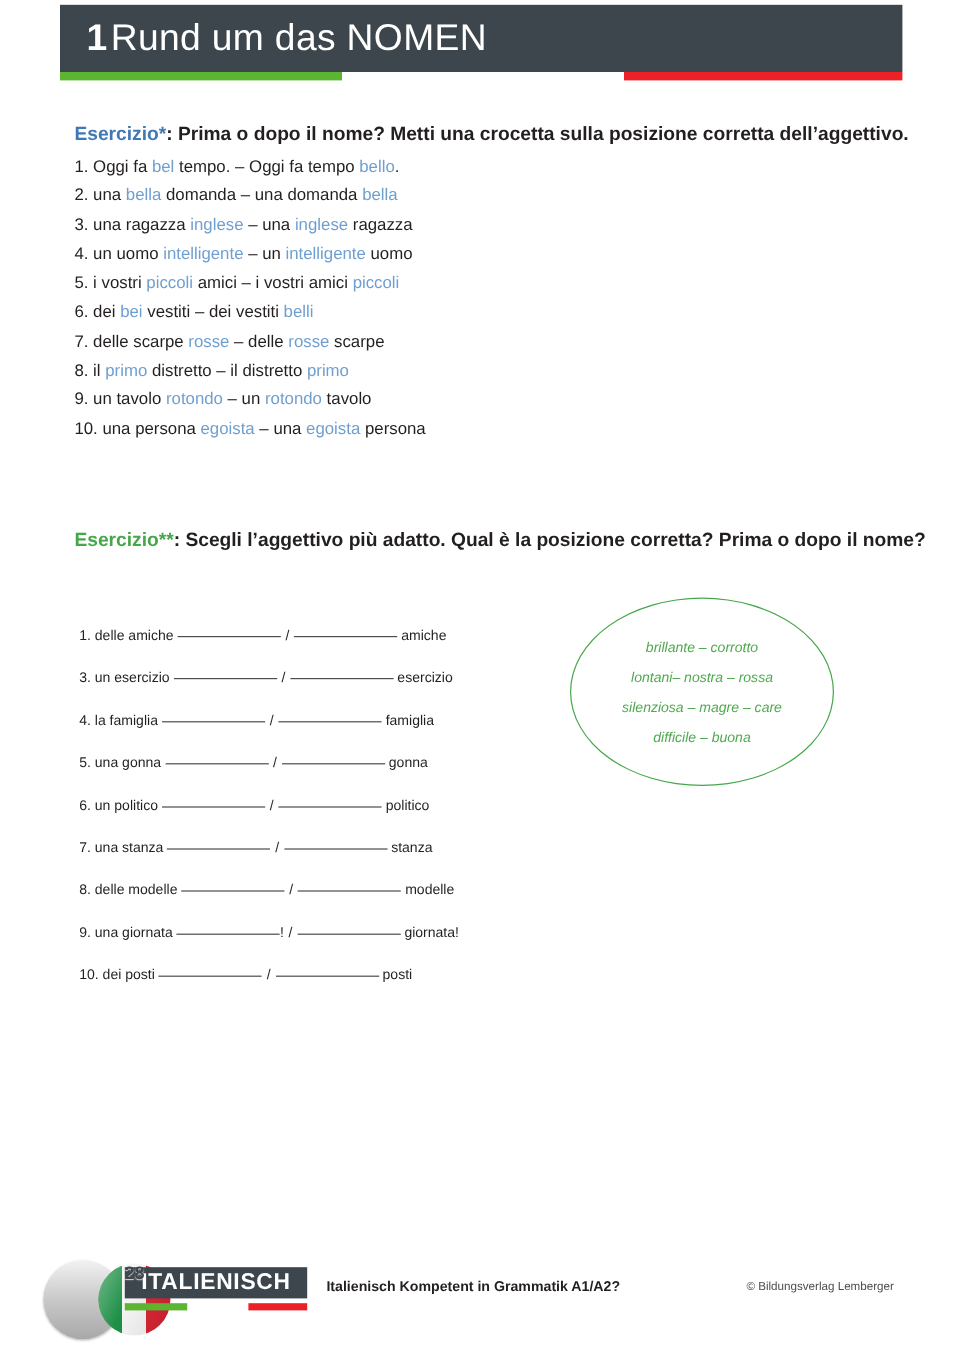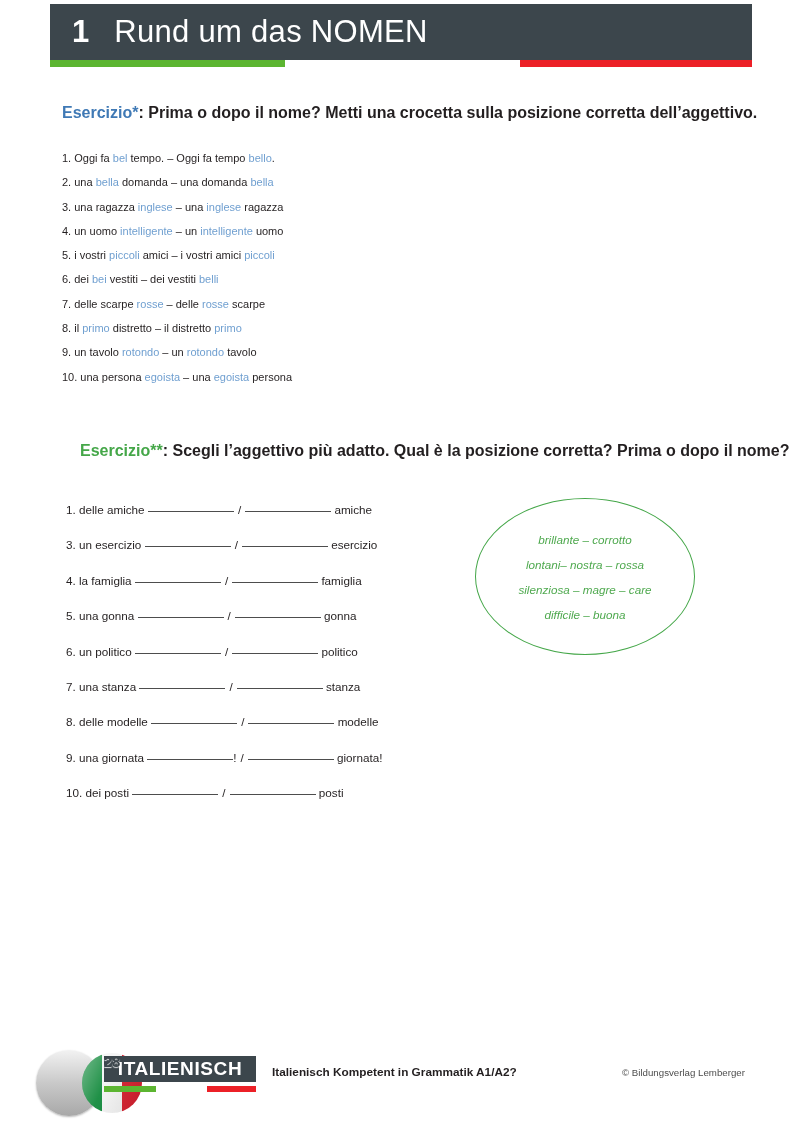--- a/index.html
+++ b/index.html
@@ -31,21 +31,21 @@
     font-size: 31px;
     font-weight: bold;
     color: #ffffff;
     margin-left: 22px;
     letter-spacing: 0px;
   }
   .header-title {
     font-size: 31px;
     font-weight: 300;
     color: #ffffff;
-    margin-left: 25px;
+    margin-left: 3px;
     letter-spacing: 0.3px;
   }
   .bar-green {
     position: absolute;
     left: 50px;
     top: 60px;
     width: 235px;
     height: 7px;
     background: #5cb531;
   }
@@ -60,41 +60,41 @@
 
   
   .ex-heading {
     position: absolute;
     font-size: 16px;
     font-weight: bold;
     color: #231f20;
     white-space: nowrap;
   }
   #ex1-heading { left: 62px; top: 104px; }
-  #ex2-heading { left: 80px; top: 442px; }
+  #ex2-heading { left: 62px; top: 442px; }
   .ex-label-blue { color: #3f79b5; }
   .ex-label-green { color: #45a749; }
 
   
   .ex1-list {
     position: absolute;
     left: 62px;
-    top: 146px;
-    font-size: 11px;
+    top: 126px;
+    font-size: 14px;
     line-height: 24.3px;
     color: #231f20;
   }
   .ex1-list .row { white-space: nowrap; }
   .adj { color: #6f9fd0; }
 
   
   .ex2-list {
     position: absolute;
     left: 66px;
-    top: 492px;
+    top: 512px;
     font-size: 11.7px;
     line-height: 35.4px;
     color: #231f20;
   }
   .ex2-list .row { white-space: nowrap; }
   .blank {
     display: inline-block;
     border-bottom: 1px solid #4d4d4d;
     vertical-align: 2px;
   }

